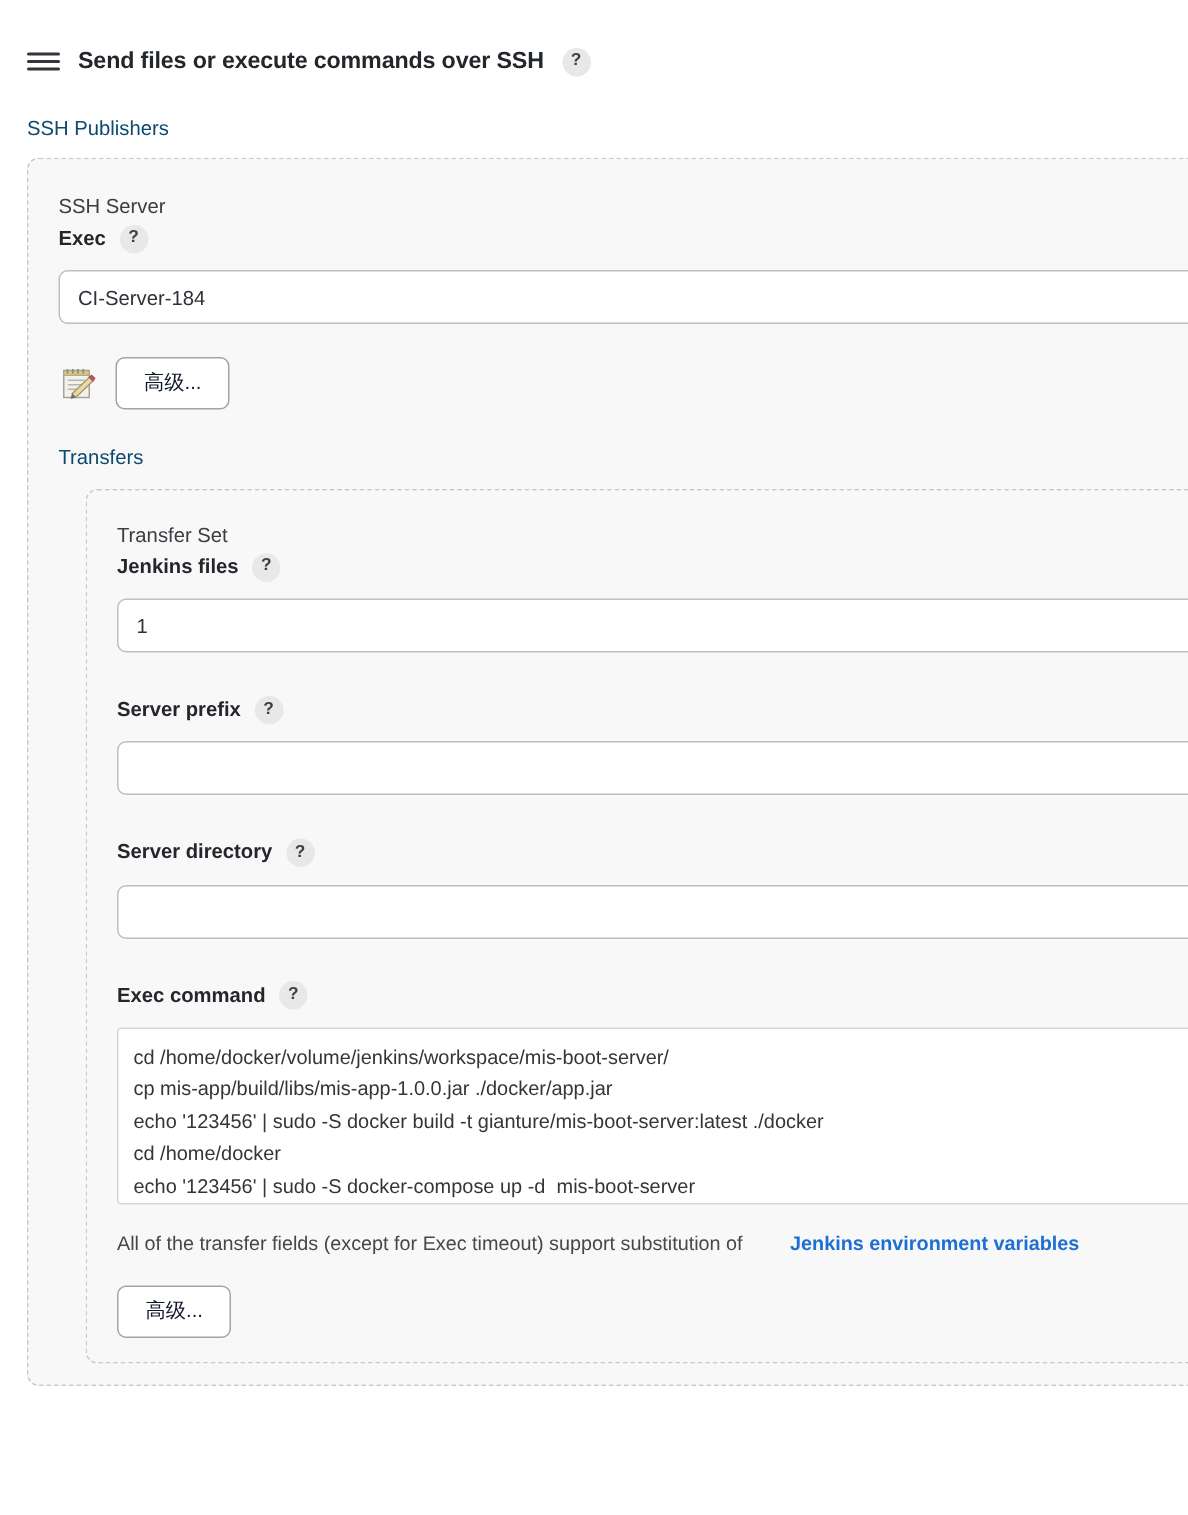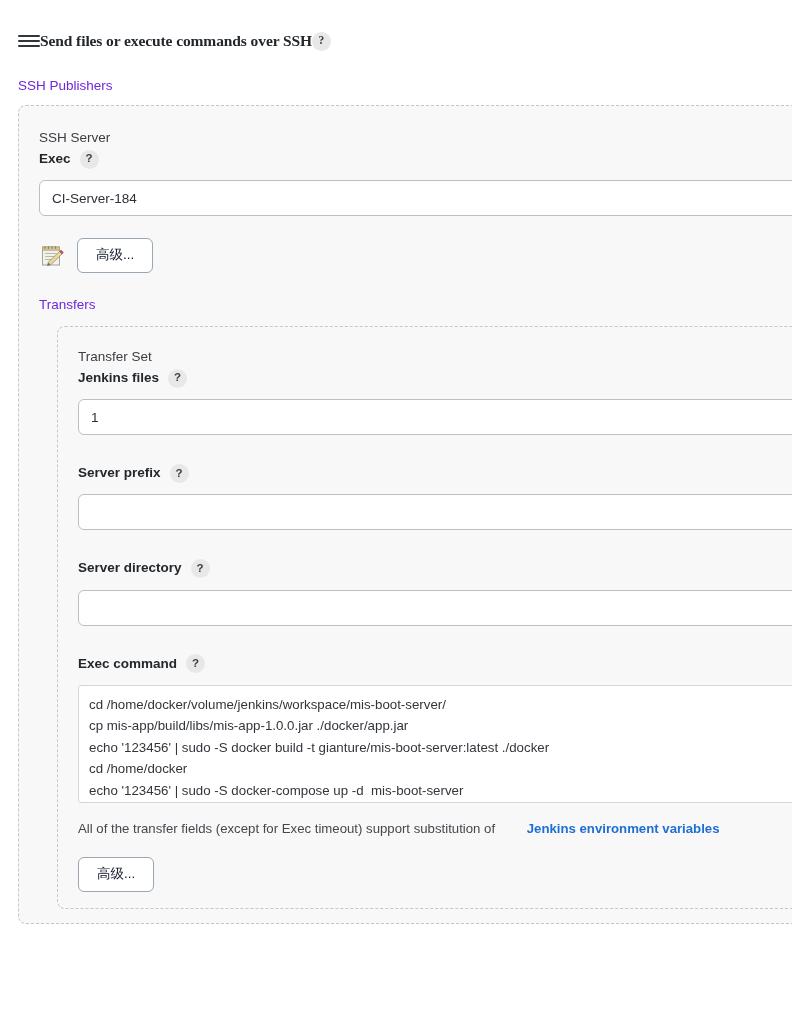--- a/index.html
+++ b/index.html
@@ -18,23 +18,23 @@
     width: 792px;
     height: 1010px;
     background: #ffffff;
     overflow: hidden;
   }
 
   
   .header {
     display: flex;
     align-items: center;
+    gap: 12px;
     padding: 26px 0 0 18px;
     height: 30px;
-    font-family: Liberation Serif, serif;
   }
 
   .drag-handle {
     width: 22px;
     height: 16px;
     display: flex;
     flex-direction: column;
     justify-content: center;
     gap: 3px;
     cursor: grab;
@@ -69,21 +69,21 @@
     font-weight: bold;
     line-height: 1;
     flex: none;
     cursor: pointer;
     vertical-align: middle;
   }
 
   
   .section-label {
     font-size: 13.5px;
-    color: #6d28d9;
+    color: #0c4a6e;
     padding: 22px 0 0 18px;
   }
 
   
   .panel-outer {
     position: relative;
     margin: 12px 0 0 18px;
     border: 1px dashed #c3c8ce;
     border-right: none;
     border-radius: 8px 0 0 8px;

